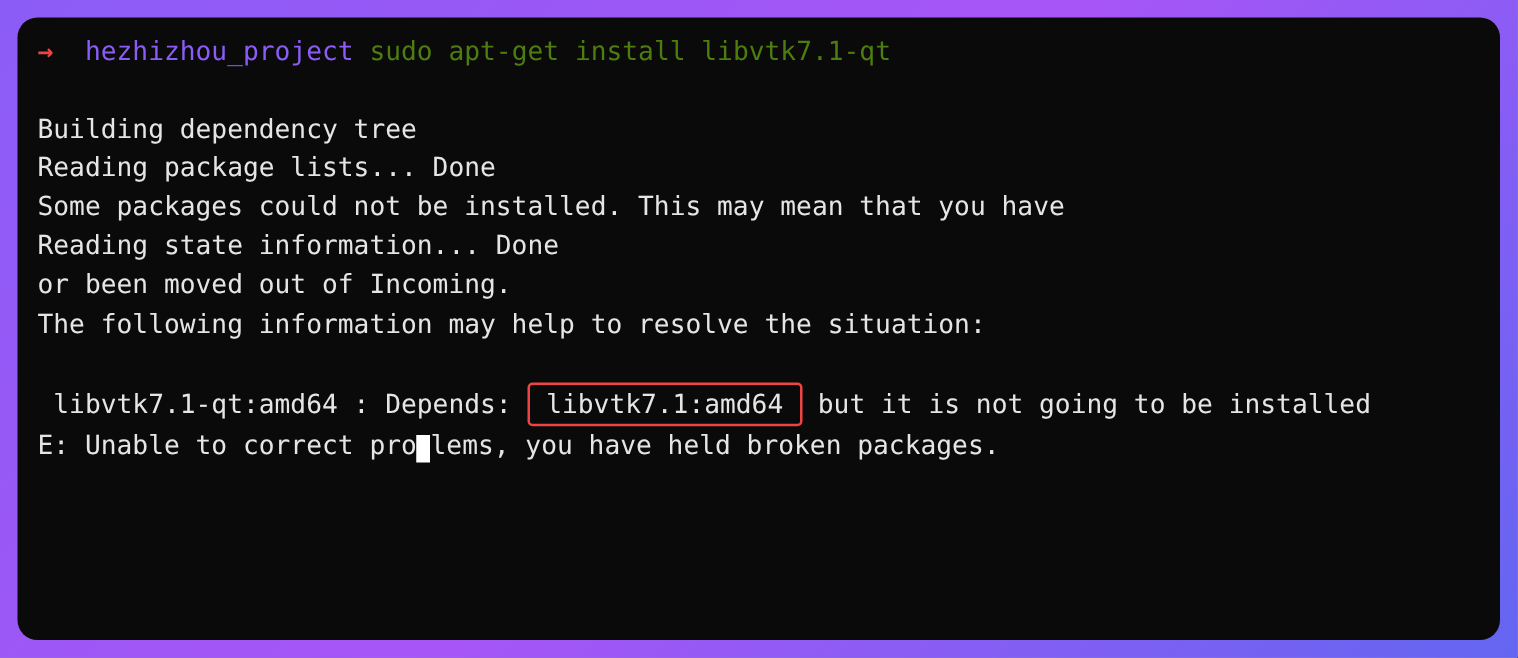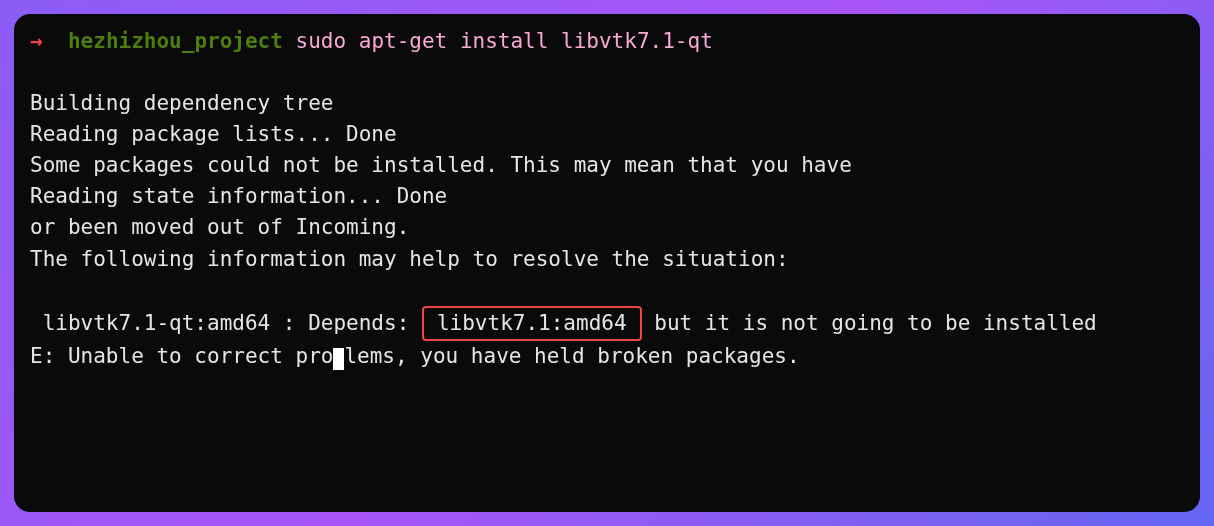--- a/index.html
+++ b/index.html
@@ -29,25 +29,25 @@
     }
     .line {
       white-space: pre;
       font-family: inherit;
     }
     .arrow {
       color: #ef4444;
       font-weight: bold;
     }
     .dir {
-      color: #4d7c0f;
-      font-weight: bold;
+      color: #8b5cf6;
+      font-weight: normal;
     }
     .cmd {
-      color: #f9a8d4;
+      color: #4d7c0f;
     }
     .highlight-box {
       border: 2px solid #ef4444;
       border-radius: 4px;
       padding: 0 13px;
       display: inline-block;
     }
     .cursor {
       display: inline-block;
       width: 11px;

